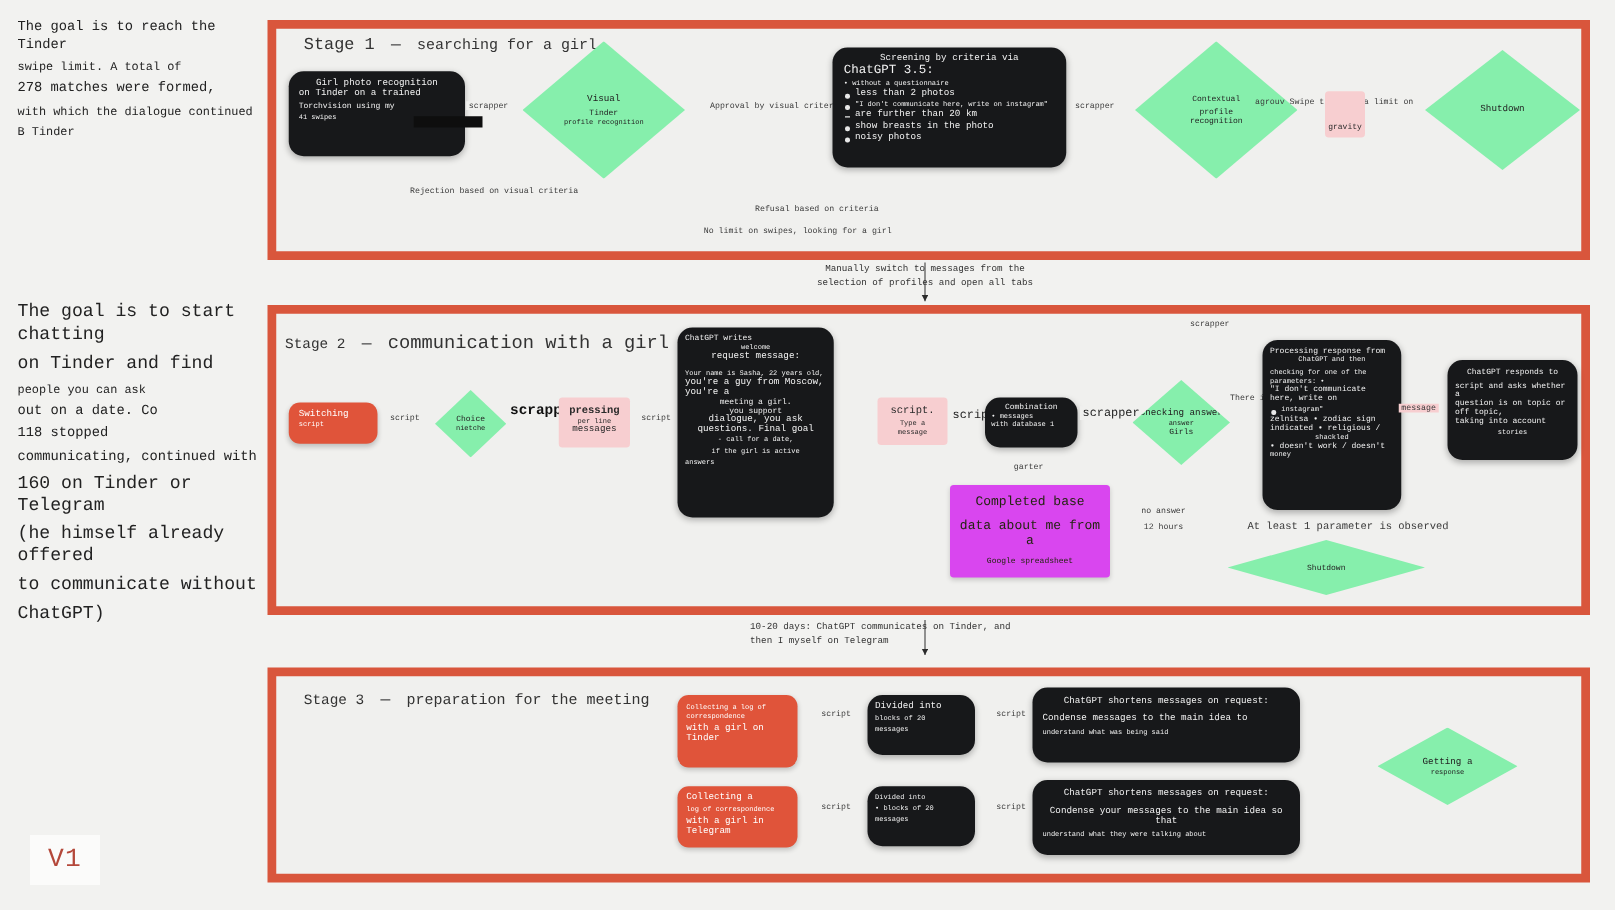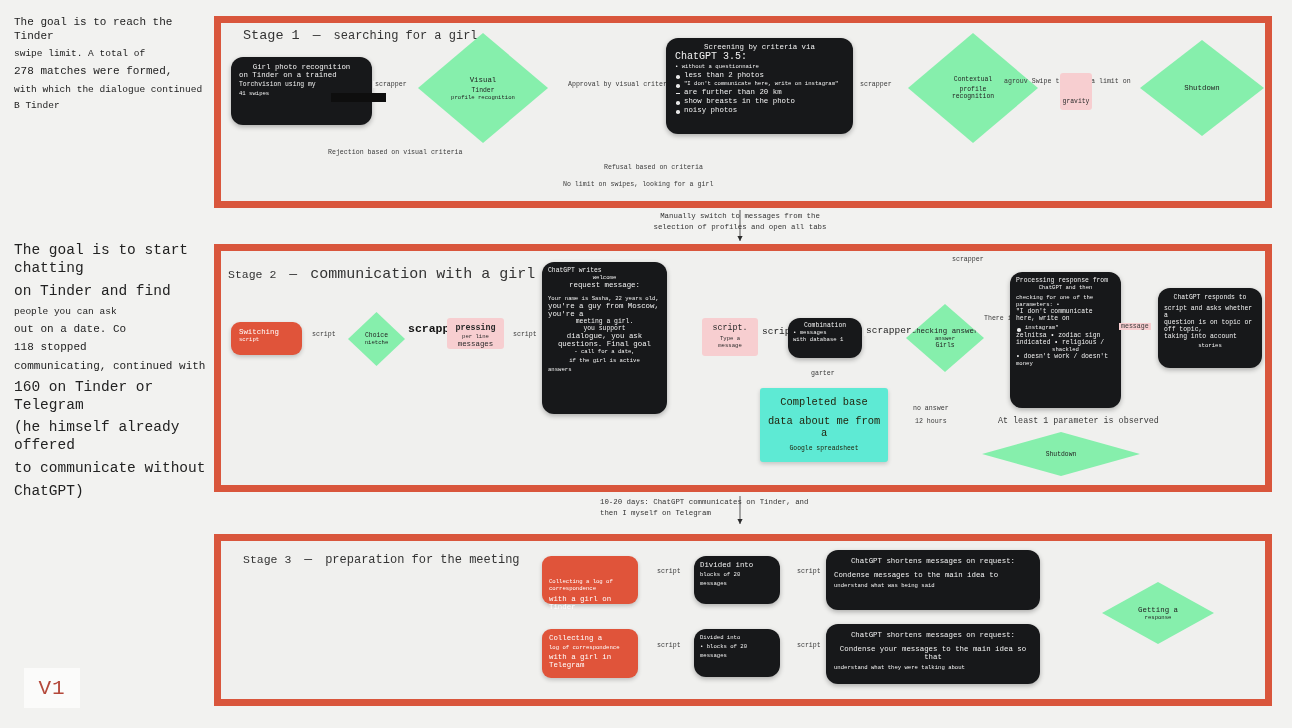--- a/index.html
+++ b/index.html
@@ -47,21 +47,21 @@
   }
   .nred {
     background: #e0543a; color: #fff; border-radius: 9px;
     padding: 6px 8px; box-shadow: 0 2px 4px rgba(0,0,0,.2);
   }
   .npink {
     background: #f7ced0; color: #2a2a2a; border-radius: 3px;
     padding: 5px 6px;
   }
   .ngreen {
-    background: #5eead4; color: #22250f; border-radius: 3px;
+    background: #d946ef; color: #22250f; border-radius: 3px;
     padding: 8px 6px; box-shadow: 0 2px 4px rgba(0,0,0,.18);
   }
   .diamond {
     background: #86efac; color: #222;
     clip-path: polygon(50% 0, 100% 50%, 50% 100%, 0 50%);
     display: flex; align-items: center; justify-content: center;
     text-align: center;
   }
   .dinner { padding: 0 10px; }
 
@@ -270,21 +270,21 @@
 
   <div class="node diamond" style="left:348px; top:312px; width:57px; height:54px;">
     <div class="dinner" style="padding:0 2px;">
       <div class="x10">Choice</div>
       <div class="x9">nietche</div>
     </div>
   </div>
 
   <span class="elabel big" style="left:406px; top:322px;">scrapper</span>
 
-  <div class="node npink" style="left:447px; top:318px; width:57px; height:31px; text-align:center;">
+  <div class="node npink" style="left:447px; top:318px; width:57px; height:40px; text-align:center;">
     <div class="x12" style="font-weight:bold;">pressing</div>
     <div class="x9">per line</div>
     <div class="x11">messages</div>
   </div>
 
   <span class="elabel" style="left:511px; top:331px;">script</span>
 
   <div class="node nblack" style="left:542px; top:262px; width:125px; height:152px; padding:5px 6px;">
     <div class="x10 t-l">ChatGPT writes</div>
     <div class="x9 t-c">welcome</div>
@@ -375,21 +375,21 @@
   </div>
 
   <div class="stage stage3" style="left:214px; top:534px; width:1058px; height:172px;"></div>
 
   <div class="stage-hdr stage3" style="left:243px; top:552px;">
     <span class="s-num">Stage 3</span>
     <span class="s-dash">—</span>
     <span class="s-name">preparation for the meeting</span>
   </div>
 
-  <div class="node nred" style="left:542px; top:556px; width:96px; height:48px; padding:22px 7px;">
+  <div class="node nred" style="left:542px; top:556px; width:96px; height:58px; padding:6px 7px;">
     <div class="x9">Collecting a log of correspondence</div>
     <div class="x11" style="margin-top:3px;">with a girl on Tinder</div>
   </div>
 
   <div class="node nred" style="left:542px; top:629px; width:96px; height:49px; padding:5px 7px;">
     <div class="x11">Collecting a</div>
     <div class="x9" style="margin-top:2px;">log of correspondence</div>
     <div class="x11" style="margin-top:2px;">with a girl in Telegram</div>
   </div>
 

